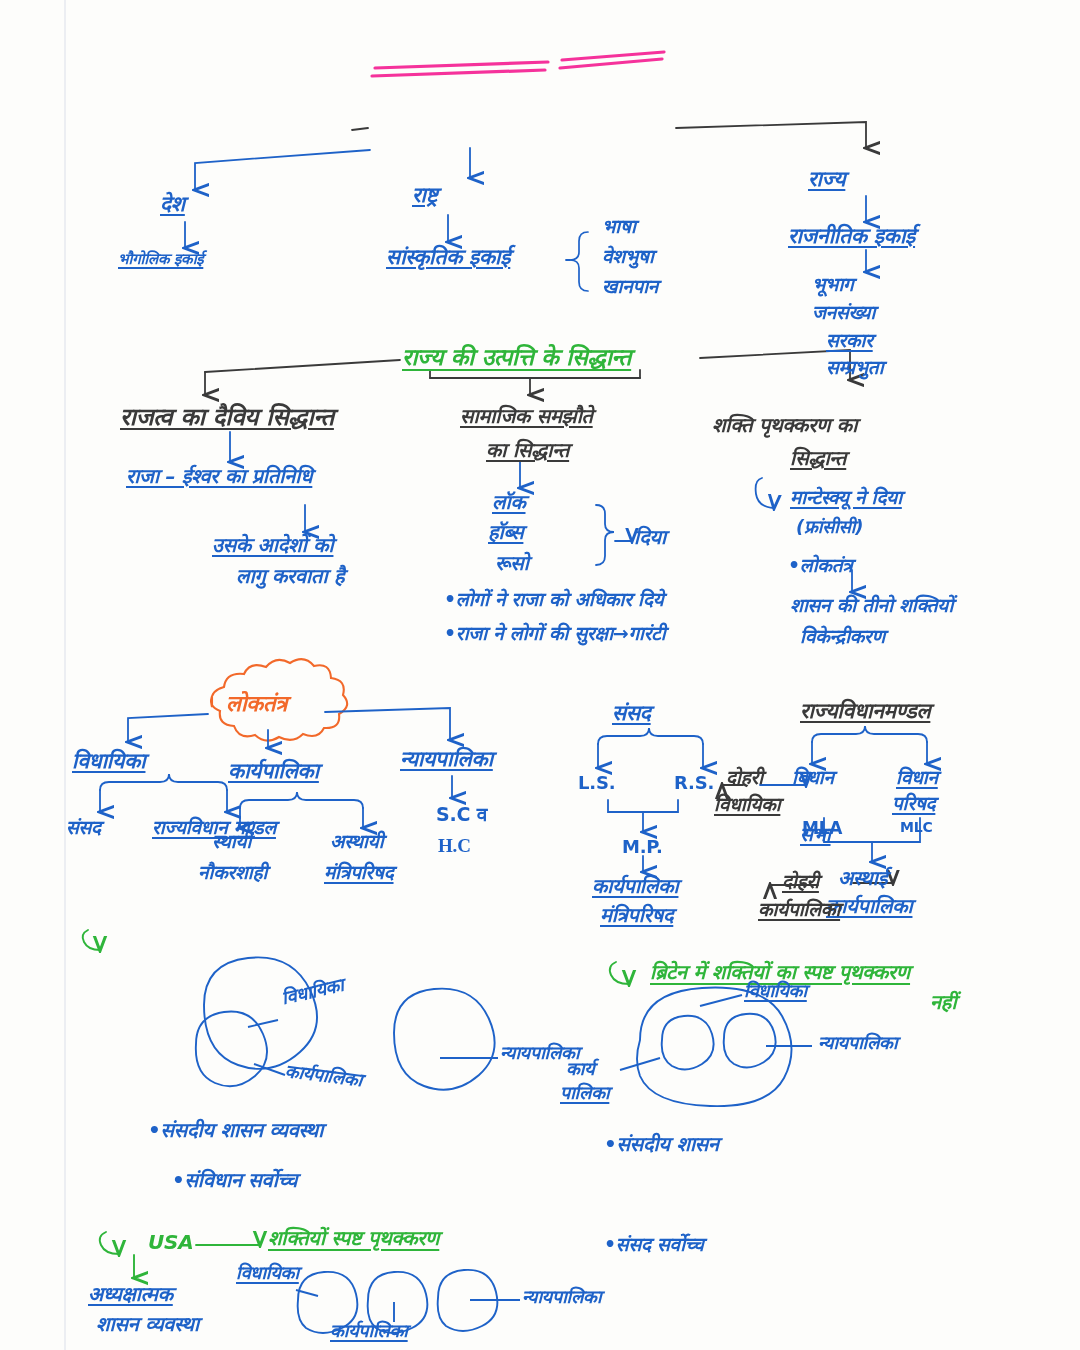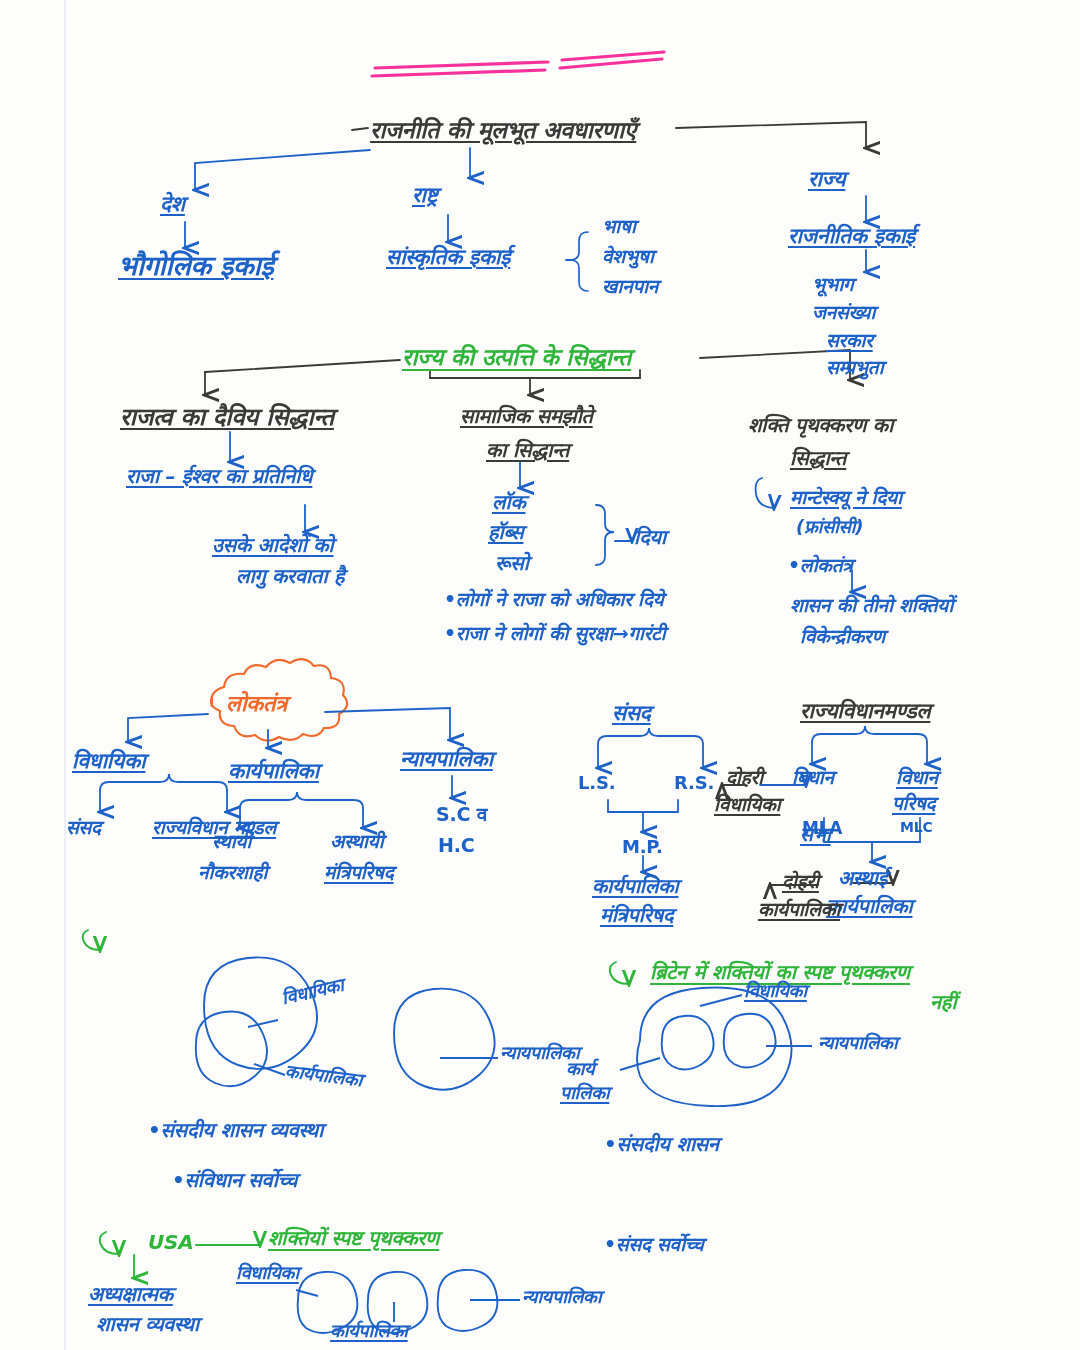--- a/index.html
+++ b/index.html
@@ -183,24 +183,23 @@
       <path d="M298,1300 q0,-26 26,-28 q26,-2 32,22 q6,24 -14,34 q-20,10 -36,0 q-10,-8 -8,-28 z"></path>
       <path d="M368,1300 q0,-26 26,-28 q26,-2 32,22 q6,24 -14,34 q-20,10 -36,0 q-10,-8 -8,-28 z"></path>
       <path d="M438,1298 q0,-26 26,-28 q26,-2 32,22 q6,24 -14,34 q-20,10 -36,0 q-10,-8 -8,-28 z"></path>
       <path d="M318,1296 L296,1290"></path>
       <path d="M394,1302 L394,1322"></path>
       <path d="M470,1300 L520,1300"></path>
     </g>
   </svg>
 
 
-  <div class="spec hw black u-black" style="left:370px;top:118px;font-size:23px;">राजनीति की मूलभूत अवधारणाएँ</div>
 
   <div class="spec hw blue u-blue" style="left:160px;top:193px;font-size:21px;">देश</div>
-  <div class="spec hw blue u-blue" style="left:118px;top:252px;font-size:27px;">भौगोलिक इकाई</div>
+  <div class="spec hw blue u-blue" style="left:118px;top:252px;font-size:15px;">भौगोलिक इकाई</div>
 
   <div class="spec hw blue u-blue" style="left:412px;top:184px;font-size:21px;">राष्ट्र</div>
   <div class="spec hw blue u-blue" style="left:386px;top:246px;font-size:21px;">सांस्कृतिक इकाई</div>
   <div class="spec hw blue" style="left:602px;top:217px;font-size:19px;">भाषा</div>
   <div class="spec hw blue" style="left:602px;top:247px;font-size:19px;">वेशभुषा</div>
   <div class="spec hw blue" style="left:602px;top:277px;font-size:19px;">खानपान</div>
 
   <div class="spec hw blue u-blue" style="left:808px;top:168px;font-size:21px;">राज्य</div>
   <div class="spec hw blue u-blue" style="left:788px;top:225px;font-size:21px;">राजनीतिक इकाई</div>
   <div class="spec hw blue" style="left:812px;top:275px;font-size:19px;">भूभाग</div>
@@ -217,21 +216,21 @@
 
   <div class="spec hw black u-black" style="left:460px;top:406px;font-size:20px;">सामाजिक समझौते</div>
   <div class="spec hw black u-black" style="left:486px;top:440px;font-size:20px;">का सिद्धान्त</div>
   <div class="spec hw blue u-blue" style="left:492px;top:492px;font-size:20px;">लॉक</div>
   <div class="spec hw blue u-blue" style="left:488px;top:522px;font-size:20px;">हॉब्स</div>
   <div class="spec hw blue" style="left:495px;top:553px;font-size:20px;">रूसो</div>
   <div class="spec hw blue" style="left:634px;top:527px;font-size:20px;">दिया</div>
   <div class="spec hw blue" style="left:444px;top:590px;font-size:19px;"><span>•</span><span>लोगों ने राजा को अधिकार दिये</span></div>
   <div class="spec hw blue" style="left:444px;top:624px;font-size:19px;"><span>•</span><span>राजा ने लोगों की सुरक्षा→गारंटी</span></div>
 
-  <div class="spec hw black" style="left:748px;top:415px;font-size:20px;">शक्ति पृथक्करण का</div>
+  <div class="spec hw black" style="left:712px;top:415px;font-size:20px;">शक्ति पृथक्करण का</div>
   <div class="spec hw black u-black" style="left:790px;top:448px;font-size:20px;">सिद्धान्त</div>
   <div class="spec hw blue u-blue" style="left:790px;top:488px;font-size:19px;">मान्टेस्क्यू ने दिया</div>
   <div class="spec hw blue" style="left:796px;top:518px;font-size:18px;">(फ्रांसीसी)</div>
   <div class="spec hw blue" style="left:788px;top:556px;font-size:19px;"><span>•</span><span>लोकतंत्र</span></div>
   <div class="spec hw blue" style="left:790px;top:596px;font-size:19px;">शासन की तीनो शक्तियों</div>
   <div class="spec hw blue" style="left:800px;top:627px;font-size:19px;">विकेन्द्रीकरण</div>
 
   <div class="spec hw orange" style="left:226px;top:692px;font-size:22px;">लोकतंत्र</div>
 
   <div class="spec hw blue u-blue" style="left:72px;top:750px;font-size:21px;">विधायिका</div>
@@ -240,21 +239,21 @@
 
   <div class="spec hw blue" style="left:66px;top:818px;font-size:19px;">संसद</div>
   <div class="spec hw blue u-blue" style="left:152px;top:818px;font-size:19px;">राज्यविधान मण्डल</div>
 
   <div class="spec hw blue" style="left:212px;top:832px;font-size:19px;">स्थायी</div>
   <div class="spec hw blue" style="left:198px;top:863px;font-size:19px;">नौकरशाही</div>
   <div class="spec hw blue" style="left:330px;top:832px;font-size:19px;">अस्थायी</div>
   <div class="spec hw blue u-blue" style="left:324px;top:863px;font-size:19px;">मंत्रिपरिषद</div>
 
   <div class="spec hwn blue" style="left:436px;top:805px;font-size:19px;">S.C व</div>
-  <div class="spec hwn blue" style="left:438px;top:836px;font-size:19px;">H.C</div>
+  <div class="spec hwn blue" style="left:438px;top:836px;font-size:19px;font-family:Liberation Serif, serif;">H.C</div>
 
   <div class="spec hw blue u-blue" style="left:612px;top:702px;font-size:21px;">संसद</div>
   <div class="spec hwn blue" style="left:578px;top:774px;font-size:18px;">L.S.</div>
   <div class="spec hwn blue" style="left:674px;top:774px;font-size:18px;">R.S.</div>
   <div class="spec hwn blue" style="left:622px;top:838px;font-size:18px;">M.P.</div>
   <div class="spec hw blue u-blue" style="left:592px;top:876px;font-size:20px;">कार्यपालिका</div>
   <div class="spec hw blue u-blue" style="left:600px;top:905px;font-size:20px;">मंत्रिपरिषद</div>
 
   <div class="spec hw black u-black" style="left:800px;top:700px;font-size:21px;">राज्यविधानमण्डल</div>
   <div class="spec hw blue" style="left:792px;top:768px;font-size:19px;">विधान</div>

